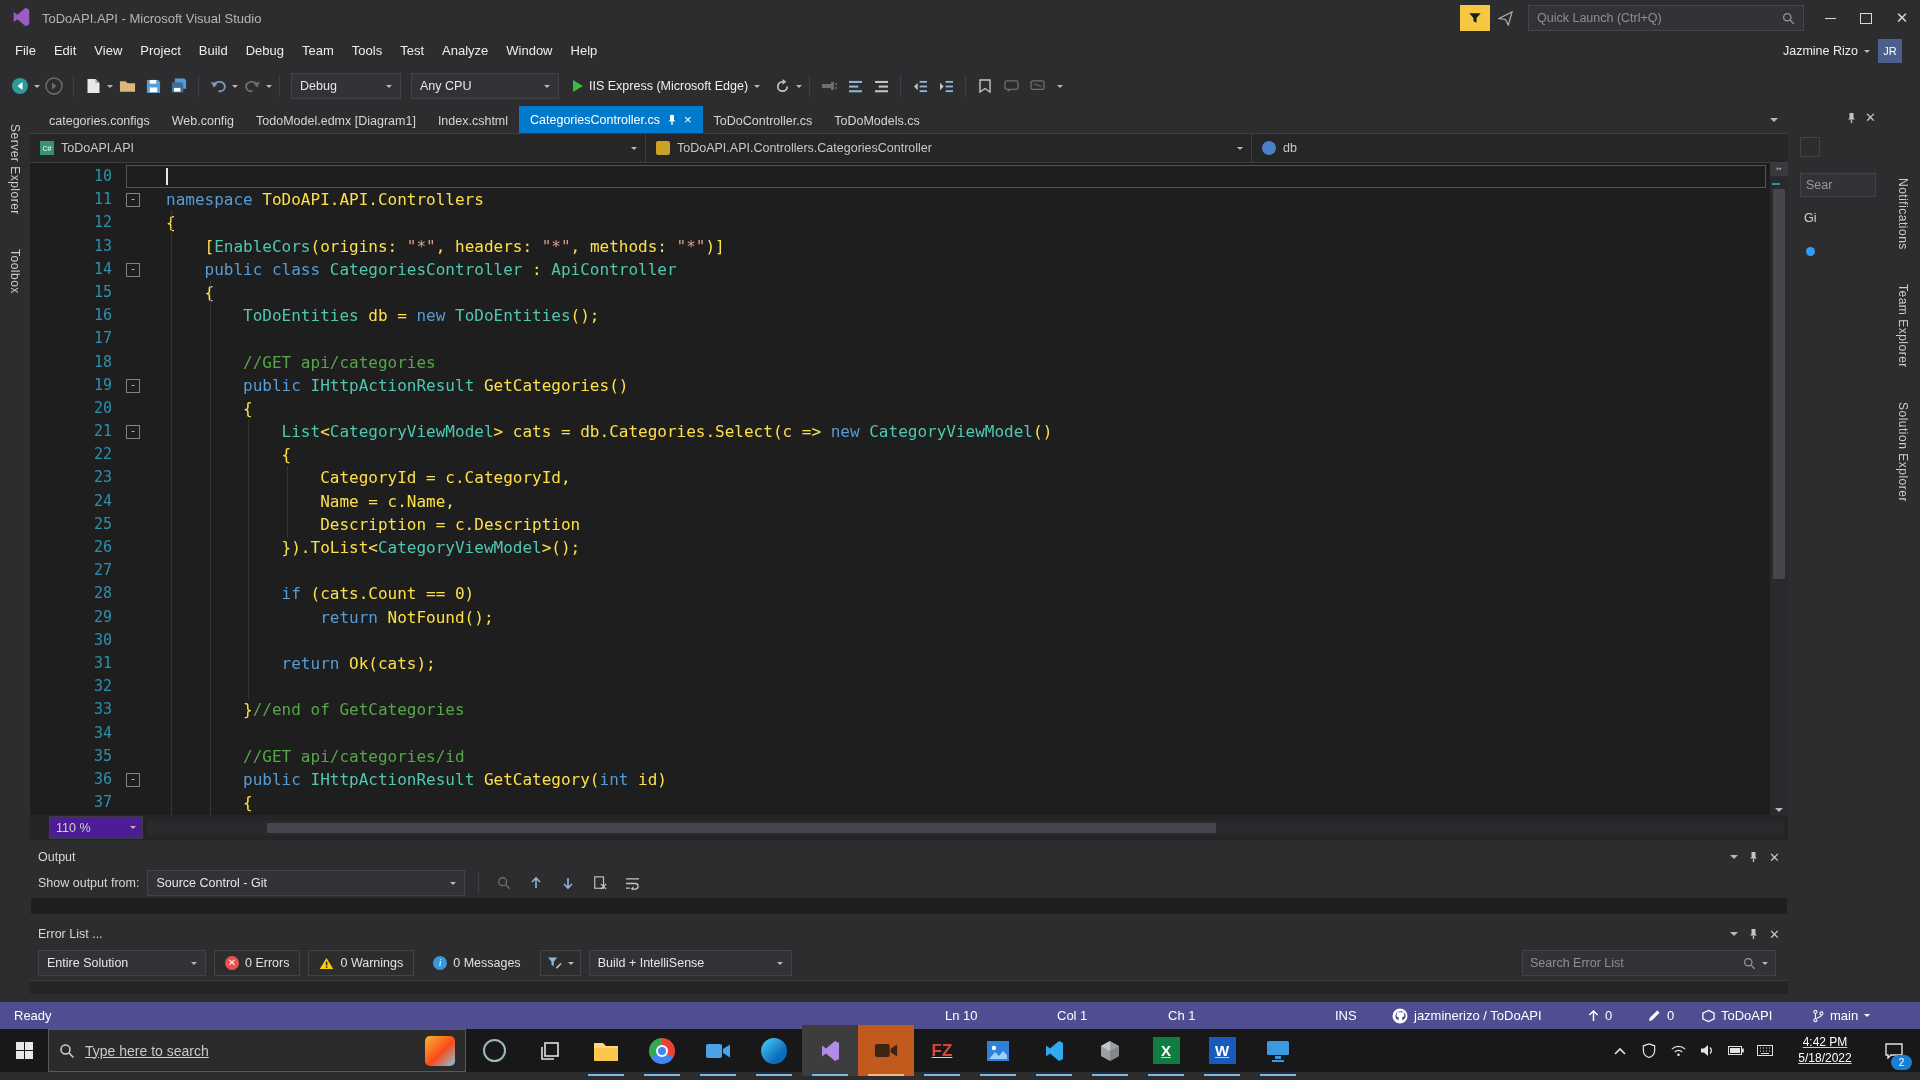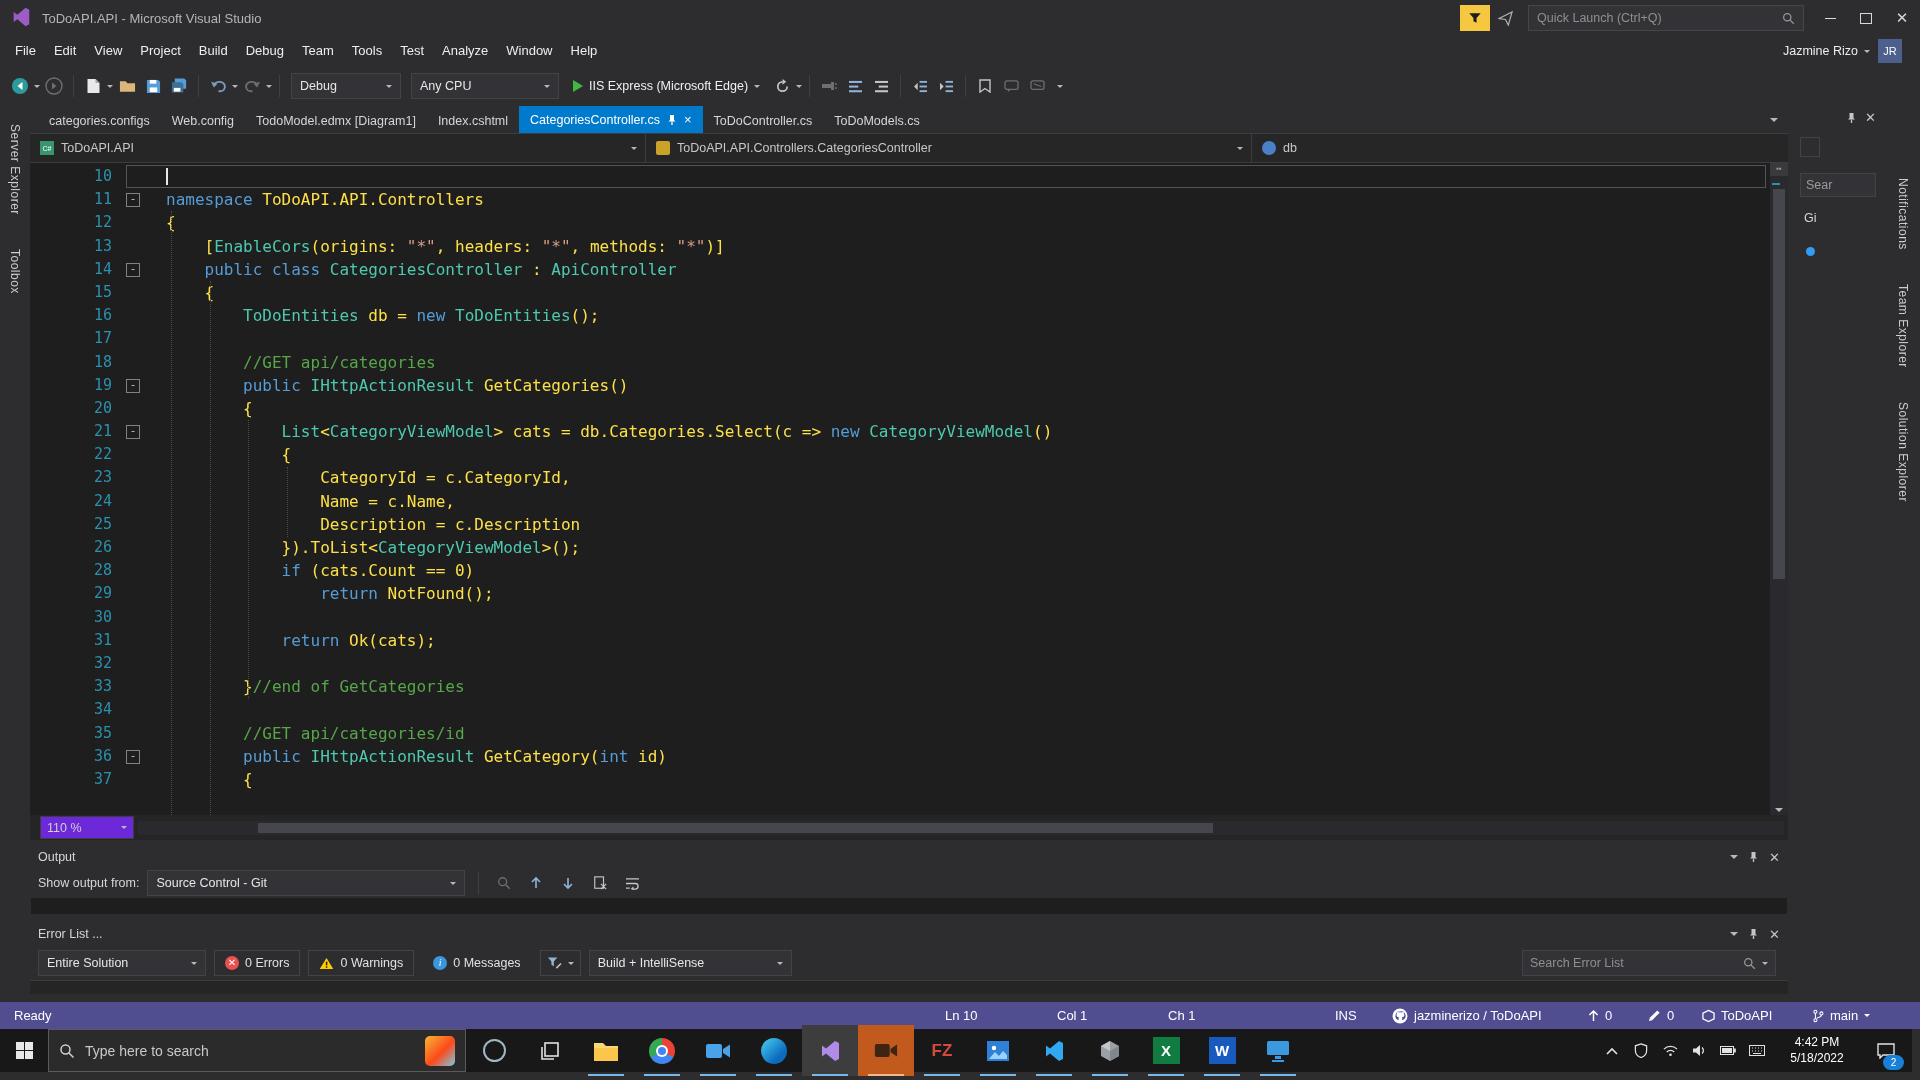--- a/index.html
+++ b/index.html
@@ -67,21 +67,21 @@
   .crow.cur::after{content:"";position:absolute;left:96px;right:4px;top:0;bottom:0;border:1px solid #53535c;pointer-events:none;}
   .caret-i{position:absolute;left:136px;top:3px;width:2px;height:17px;background:#e8e8e8;}
   .guide{position:absolute;width:0;border-left:1px dotted #4a4a4a;}
   .vscroll{position:absolute;right:0;top:0;bottom:0;width:18px;background:#2a2a2e;}
   .vthumb{position:absolute;left:3px;right:3px;top:26px;height:390px;background:#46464d;}
   .vmark{position:absolute;left:2px;right:8px;top:20px;height:2px;background:#2b91af;}
   .vsplit{position:absolute;left:0;right:0;top:0;height:13px;background:#3a3a3e;color:#9a9a9a;font-size:8px;text-align:center;line-height:12px;}
   .varrow{position:absolute;left:5px;bottom:3px;}
 
   .zoomrow{height:25px;background:#252526;display:flex;align-items:center;}
-  .zoombox{width:80px;height:21px;margin-left:10px;display:flex;align-items:center;justify-content:space-between;padding:0 6px;font-size:12.5px;color:#d0d0d0;background:#6d28d9;border:1px solid #3c3c41;}
+  .zoombox{width:80px;height:21px;margin-left:19px;display:flex;align-items:center;justify-content:space-between;padding:0 6px;font-size:12.5px;color:#d0d0d0;background:#4c1d95;border:1px solid #3c3c41;}
   .hscroll{flex:1;height:14px;margin:0 4px;background:#2a2a2e;position:relative;}
   .hthumb{position:absolute;top:2px;bottom:2px;left:120px;width:58%;background:#46464d;}
 
   
   .panel{background:#2d2d30;}
   .panel-head{height:22px;display:flex;align-items:center;padding:0 8px;font-size:12.5px;color:#d6d6d6;gap:10px;}
   .panel-head .spacer{flex:1;}
   .phico{color:#c5c5c5;font-size:13px;display:flex;align-items:center;}
   .ptoolbar{height:30px;display:flex;align-items:center;padding:0 8px;gap:8px;font-size:12.5px;color:#d6d6d6;}
   .outbody{height:16px;background:#1e1e1e;margin:0 1px;}
@@ -90,21 +90,21 @@
   .badge-err{width:14px;height:14px;border-radius:50%;background:#e9504e;color:#fff;font-size:10px;line-height:14px;text-align:center;}
   .badge-info{width:14px;height:14px;border-radius:50%;background:#3a96dd;color:#fff;font-size:10px;font-style:italic;line-height:14px;text-align:center;font-family:"Liberation Serif",serif;}
   .searchbox{width:238px;height:24px;background:#333337;border:1px solid #434346;display:flex;align-items:center;padding:0 7px;color:#8f8f8f;margin-left:auto;margin-right:4px;}
   .sliver{height:13px;background:#252526;border-top:1px solid #3c3c41;}
 
   
   .statusbar{left:0;top:1002px;right:0;height:27px;background:#504D90;color:#ffffff;font-size:13px;}
   .sb{position:absolute;top:0;height:27px;display:flex;align-items:center;gap:6px;}
 
   
-  .taskbar{left:0;top:1029px;right:8px;height:43px;background:#181818;display:flex;align-items:center;}
+  .taskbar{left:0;top:1029px;right:0;height:43px;background:#181818;display:flex;align-items:center;text-decoration:underline;}
   .startbtn{width:48px;height:51px;display:flex;align-items:center;justify-content:center;}
   .winlogo{display:grid;grid-template-columns:8px 8px;grid-template-rows:8px 8px;gap:1px;}
   .winlogo span{background:#e8e8e8;}
   .tsearch{width:396px;height:41px;background:#2b2b2b;border:1px solid #5a5a5a;display:flex;align-items:center;padding:0 10px;gap:10px;color:#c9c9c9;font-size:14px;}
   .tile{width:56px;height:51px;display:flex;align-items:center;justify-content:center;position:relative;}
   .tile.open::after{content:"";position:absolute;left:10px;right:10px;bottom:0;height:2px;background:#76b9ed;}
   .tile.activewin{background:#3d3d3d;}
   .tile.attention{background:#c25a1d;}
   .tile.attention::after{content:"";position:absolute;left:10px;right:10px;bottom:0;height:2px;background:#f0b98c;}
   .lettertile{width:27px;height:27px;display:flex;align-items:center;justify-content:center;color:#fff;font-weight:bold;font-size:15px;}
@@ -459,20 +459,25 @@
             <span class="ln">25</span>
             <span class="foldcol"></span>
             <span class="codetext"><span class="c-tx">                Description = c.Description</span></span>
           </div>
           <div class="crow">
             <span class="ln">26</span>
             <span class="foldcol"></span>
             <span class="codetext"><span class="c-tx">            }).ToList&lt;</span><span class="c-ty">CategoryViewModel</span><span class="c-tx">&gt;();</span></span>
           </div>
           <div class="crow">
+            <span class="ln">27</span>
+            <span class="foldcol"></span>
+            <span class="codetext"></span>
+          </div>
+          <div class="crow">
             <span class="ln">28</span>
             <span class="foldcol"></span>
             <span class="codetext"><span class="c-tx">            </span><span class="c-kw">if</span><span class="c-tx"> (cats.Count == 0)</span></span>
           </div>
           <div class="crow">
             <span class="ln">29</span>
             <span class="foldcol"></span>
             <span class="codetext"><span class="c-tx">                </span><span class="c-kw">return</span><span class="c-tx"> NotFound();</span></span>
           </div>
           <div class="crow">

